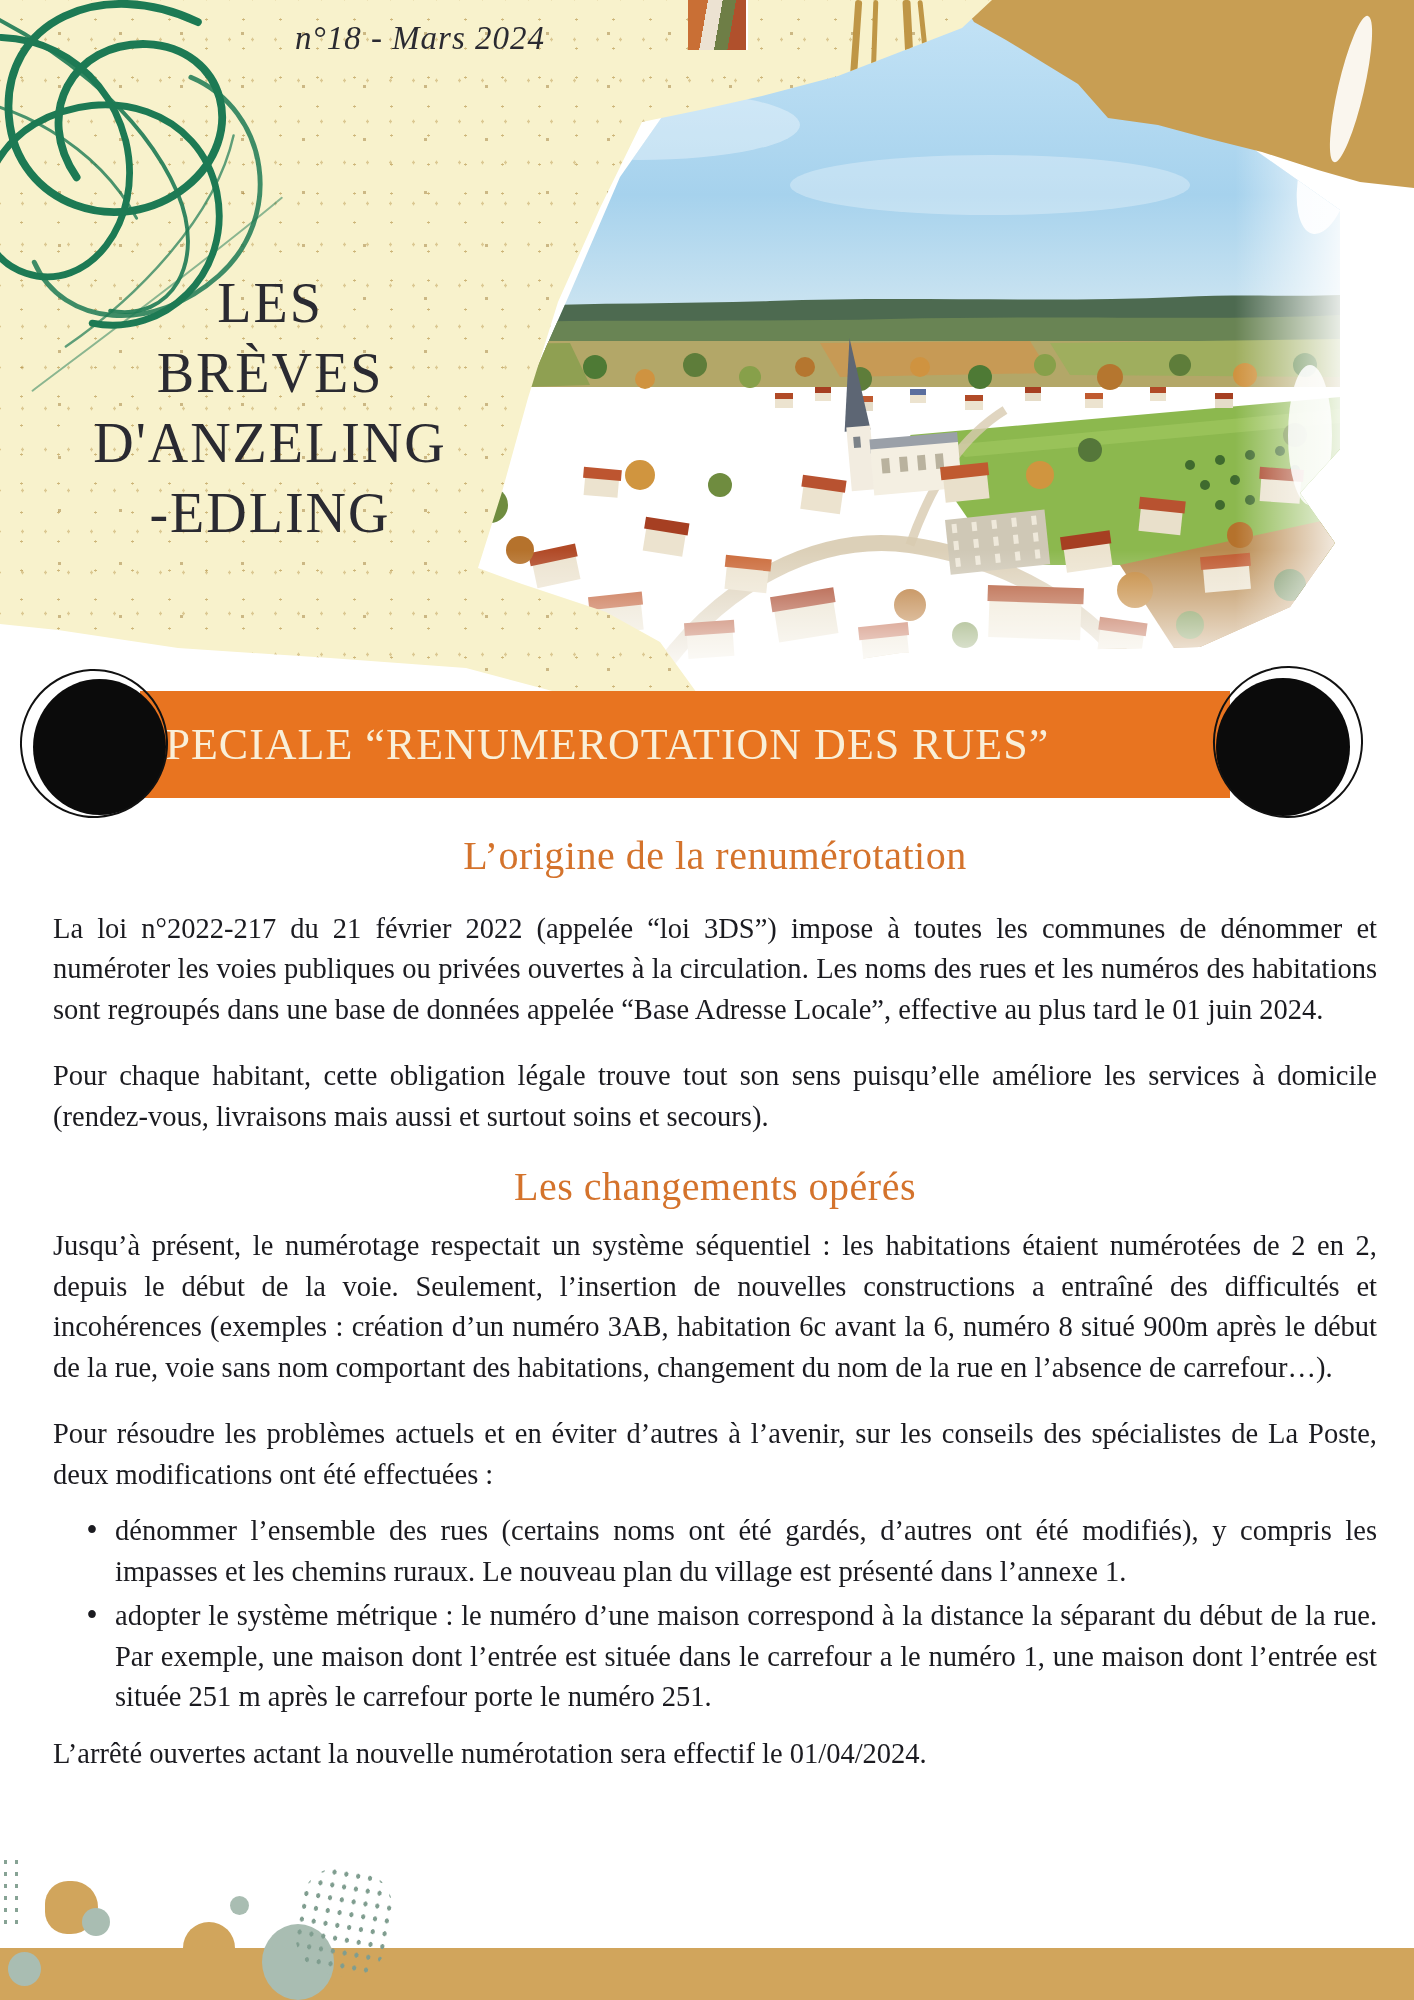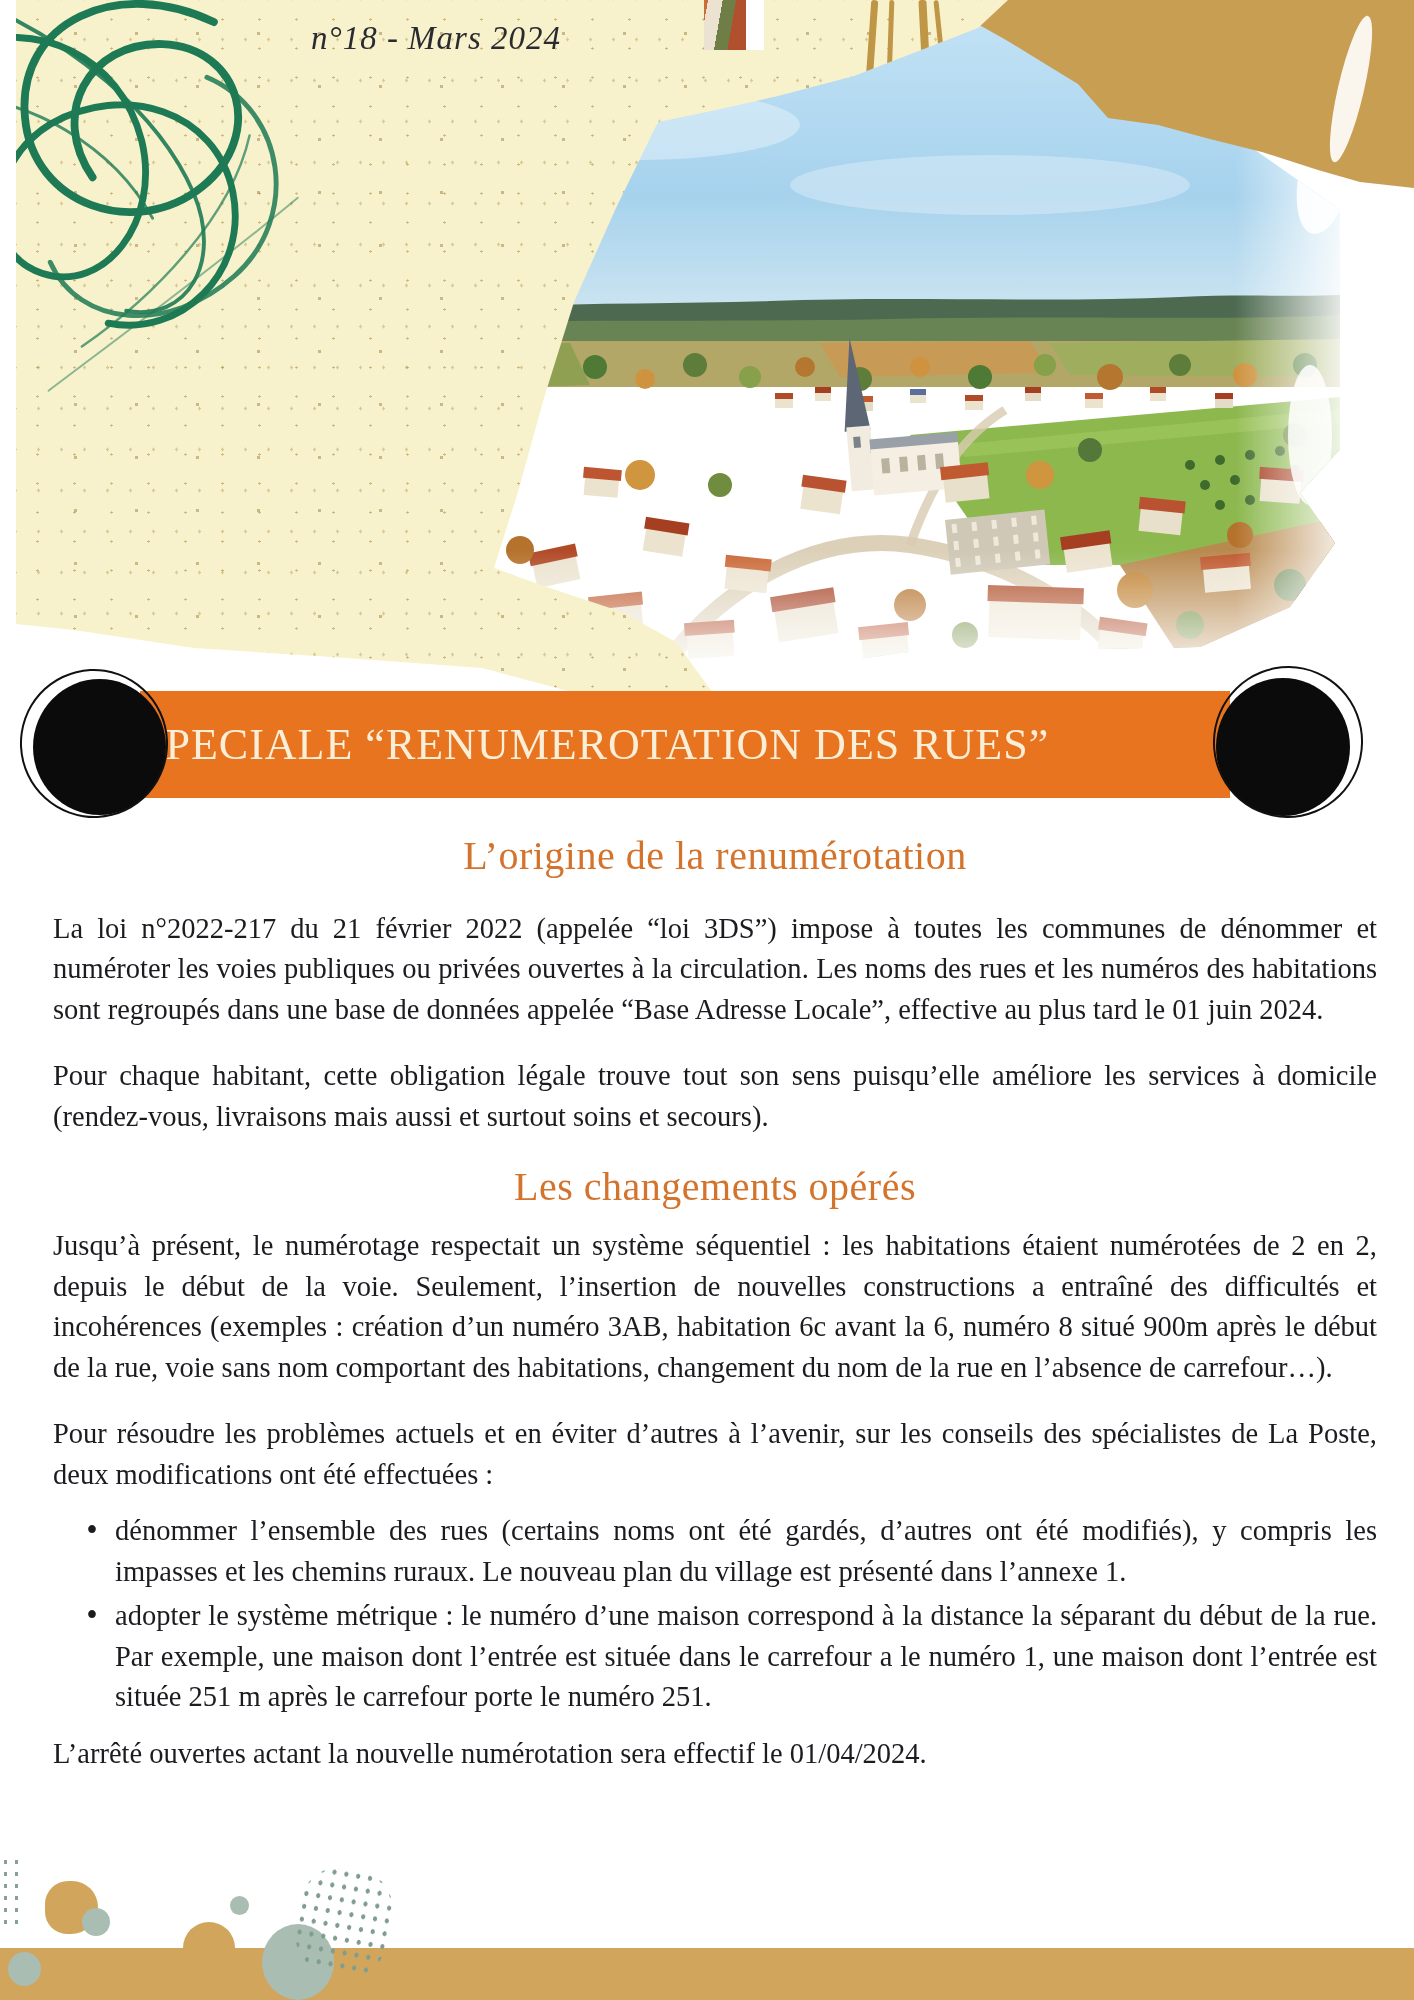--- a/index.html
+++ b/index.html
@@ -7,21 +7,21 @@
         font-family:"Liberation Serif",serif;color:var(--ink,#1b1b20);}
 
   
   .photo{position:absolute;left:390px;top:5px;width:950px;height:680px;z-index:1;
          clip-path:polygon(595px 0,712px 68px,848px 133px,950px 205px,952px 442px,910px 488px,
            945px 538px,900px 602px,810px 642px,510px 648px,310px 678px,170px 650px,80px 592px,
            103px 488px,135px 390px,180px 288px,230px 172px,272px 112px,370px 88px,470px 52px);}
   .photo svg{display:block;width:100%;height:100%;}
   .photo-sliver{position:absolute;left:688px;top:0;width:58px;height:50px;z-index:1;
          background:linear-gradient(100deg,#c96f35 0 30%,#ece2d2 30% 52%,#6e7e46 52% 72%,#b0502c 72%);}
-  .cream{position:absolute;left:16px;top:0;width:1000px;height:706px;z-index:2;
+  .cream{position:absolute;left:0;top:0;width:1000px;height:706px;z-index:2;
          background-color:var(--cream,#f8f2cc);
          background-image:
            radial-gradient(rgba(171,132,52,.55) 1.2px,transparent 1.4px),
            radial-gradient(rgba(171,132,52,.38) 1px,transparent 1.2px),
            radial-gradient(rgba(150,112,44,.45) 1.6px,transparent 1.8px);
          background-size:37px 29px,23px 41px,61px 53px;
          background-position:3px 5px,11px 19px,29px 7px;
          clip-path:polygon(0 0,688px 0,688px 50px,748px 50px,748px 0,992px 0,962px 28px,900px 52px,
            838px 76px,762px 96px,700px 110px,642px 122px,600px 208px,558px 302px,528px 398px,
            502px 492px,478px 568px,522px 584px,606px 612px,660px 642px,702px 700px,636px 704px,
@@ -322,20 +322,24 @@
         <path d="M60,350 C140,310 230,240 260,160" stroke-width="2.5" opacity=".7"></path>
         <path d="M20,390 C110,340 220,280 300,230" stroke-width="2" opacity=".5"></path>
         <path d="M225,95 C300,140 300,250 225,300 C150,350 60,330 40,260" stroke-width="5" opacity=".85"></path>
       </g>
     </svg>
     <div class="stalk" style="left:852px;top:0;width:7px;height:95px;transform:rotate(4deg);"></div>
     <div class="stalk" style="left:872px;top:0;width:5px;height:78px;transform:rotate(2deg);"></div>
     <div class="stalk" style="left:905px;top:0;width:8px;height:100px;transform:rotate(-3deg);"></div>
     <div class="stalk" style="left:922px;top:0;width:5px;height:88px;transform:rotate(-6deg);"></div>
     <div class="issue">n°18 - Mars 2024</div>
+    <h1 class="masthead-title">LES
+BRÈVES
+D'ANZELING
+-EDLING</h1>
   </div>
 
   <div class="banner">
     <span>SPECIALE “RENUMEROTATION DES RUES”</span>
   </div>
   <div class="bcircle left"></div>
   <div class="bcircle right"></div>
 
   <main>
     <h2 class="sec-h">L’origine de la renumérotation</h2>

